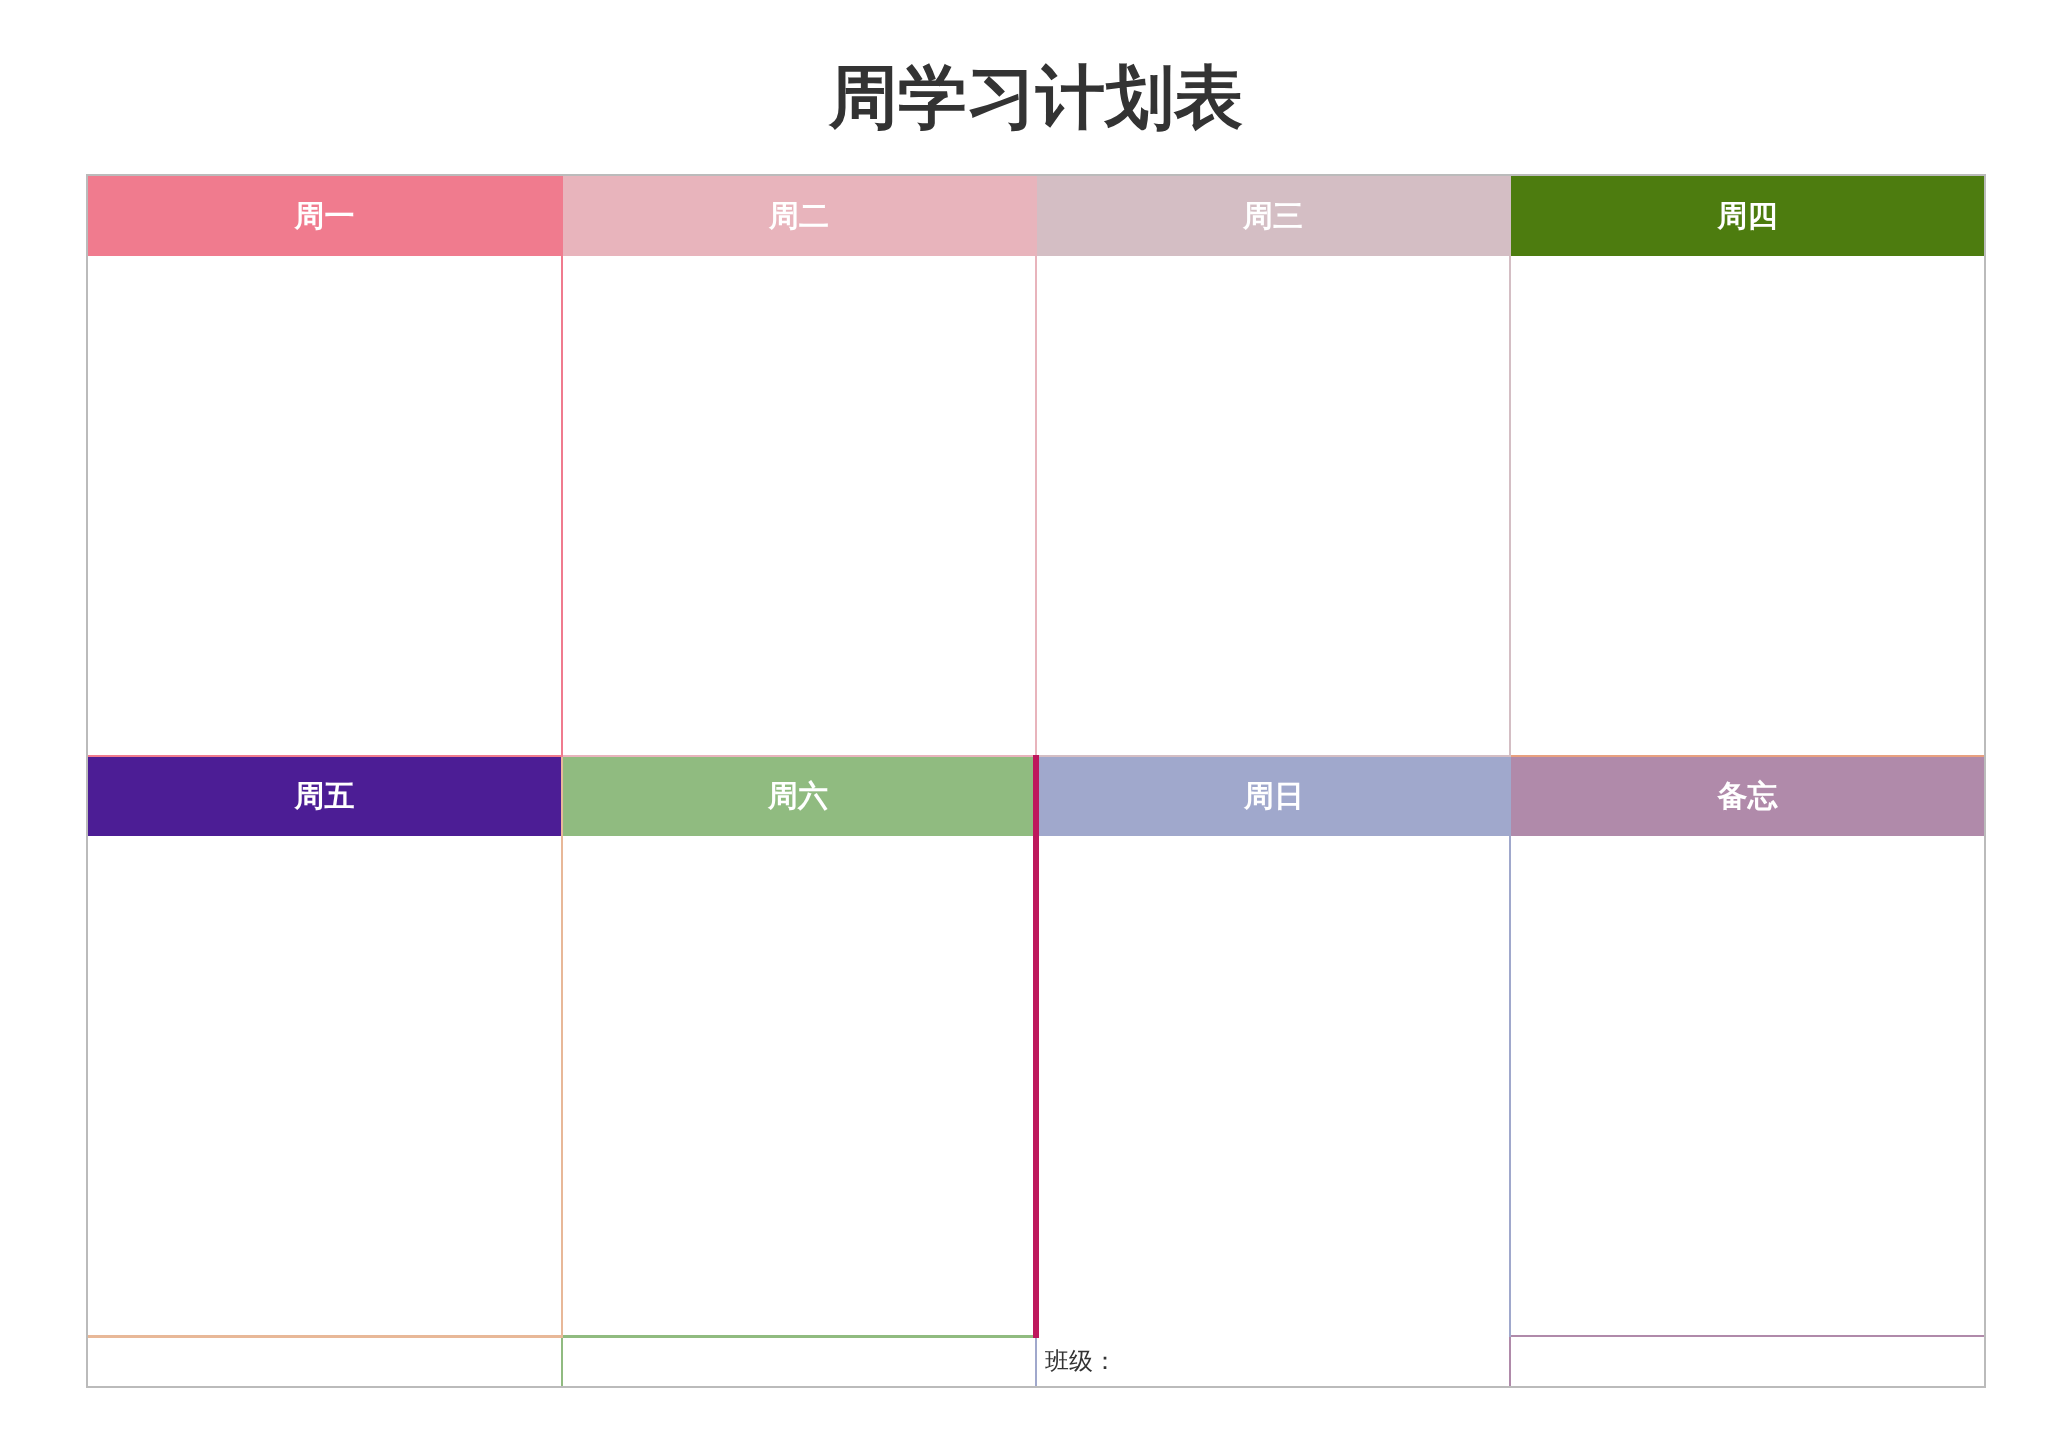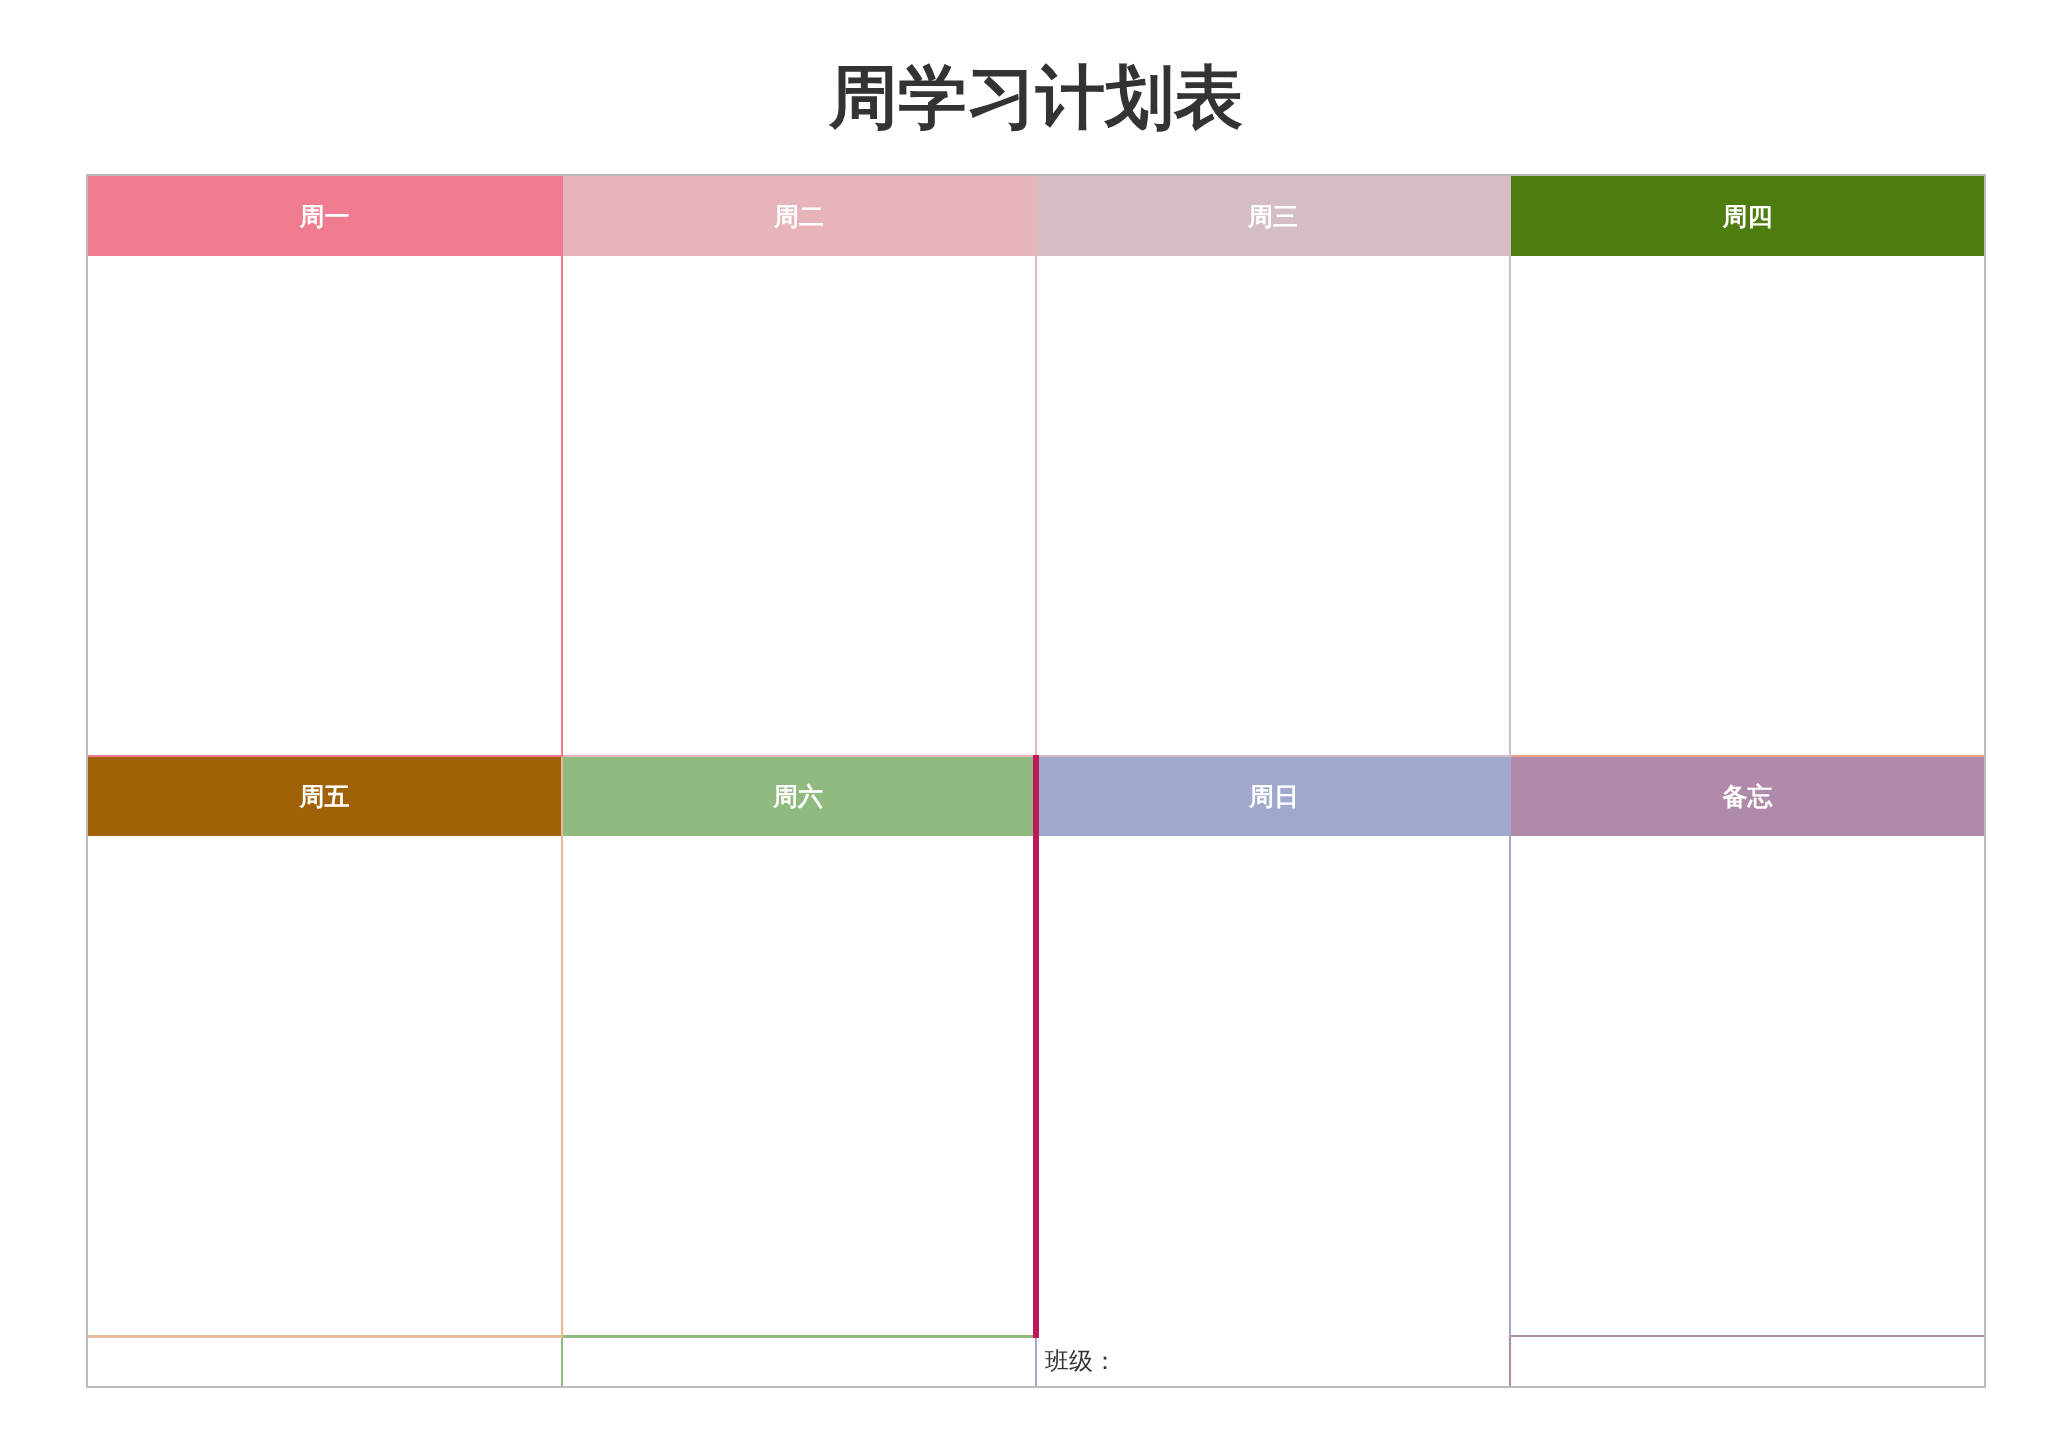--- a/index.html
+++ b/index.html
@@ -41,21 +41,21 @@
       border: 2px solid #bbb;
       flex: 1;
       display: flex;
       flex-direction: column;
     }
 
     .bg-pink { background-color: #f07b8e; }
     .bg-light-pink { background-color: #e8b4bc; }
     .bg-gray-pink { background-color: #d4bec4; }
     .bg-orange { background-color: #4d7c0f; }
-    .bg-peach { background-color: #a16207; }
+    .bg-peach { background-color: #4c1d95; }
     .bg-green { background-color: #90bb80; }
     .bg-blue-gray { background-color: #a0a8cc; }
     .bg-purple { background-color: #b08aaa; }
 
     
     table.main-table {
       width: 100%;
       border-collapse: collapse;
       flex: 1;
       height: 100%;
@@ -88,21 +88,21 @@
     .bd-green-l { border-left: 2px solid #90bb80; }
     .bd-green-t { border-top: 3px solid #90bb80; }
     .bd-blue-r { border-right: 2px solid #a0a8cc; }
     .bd-blue-l { border-left: 2px solid #a0a8cc; }
     .bd-purple-b { border-bottom: 2px solid #b08aaa; }
     .bd-purple-l { border-left: 2px solid #b08aaa; }
 
     .center-text {
       text-align: center;
       vertical-align: middle;
-      font-size: 25px;
+      font-size: 30px;
       font-weight: bold;
       color: #fff;
     }
 
     .content-cell {
       vertical-align: top;
       padding: 8px;
     }
 
     .footer-text {

